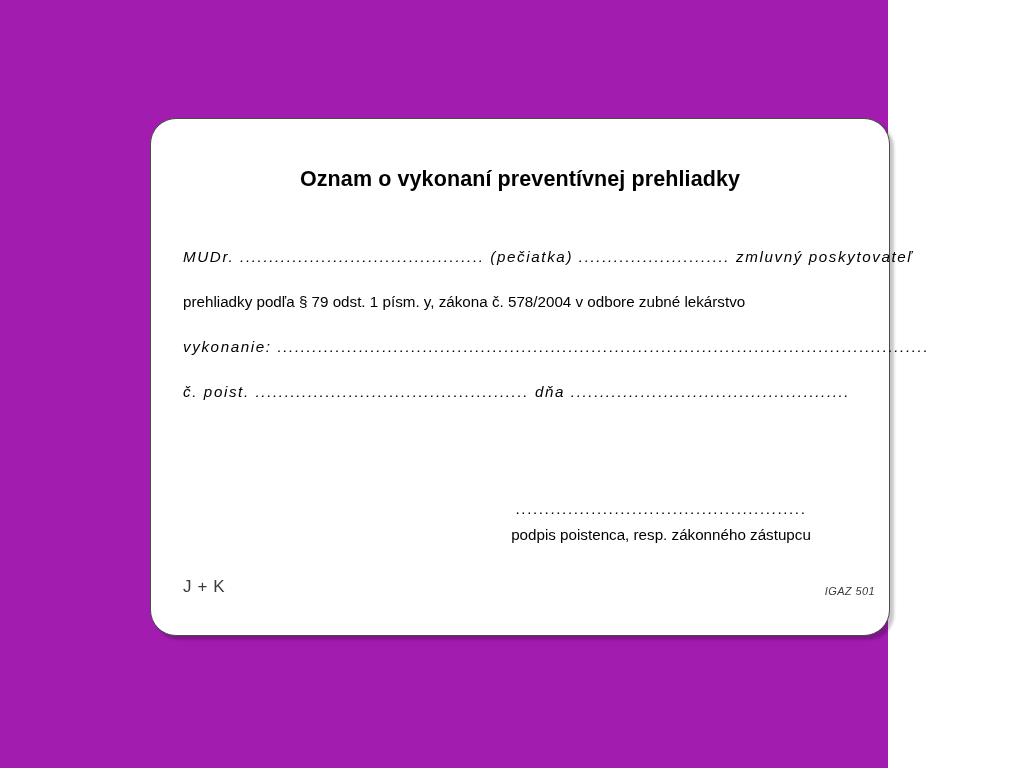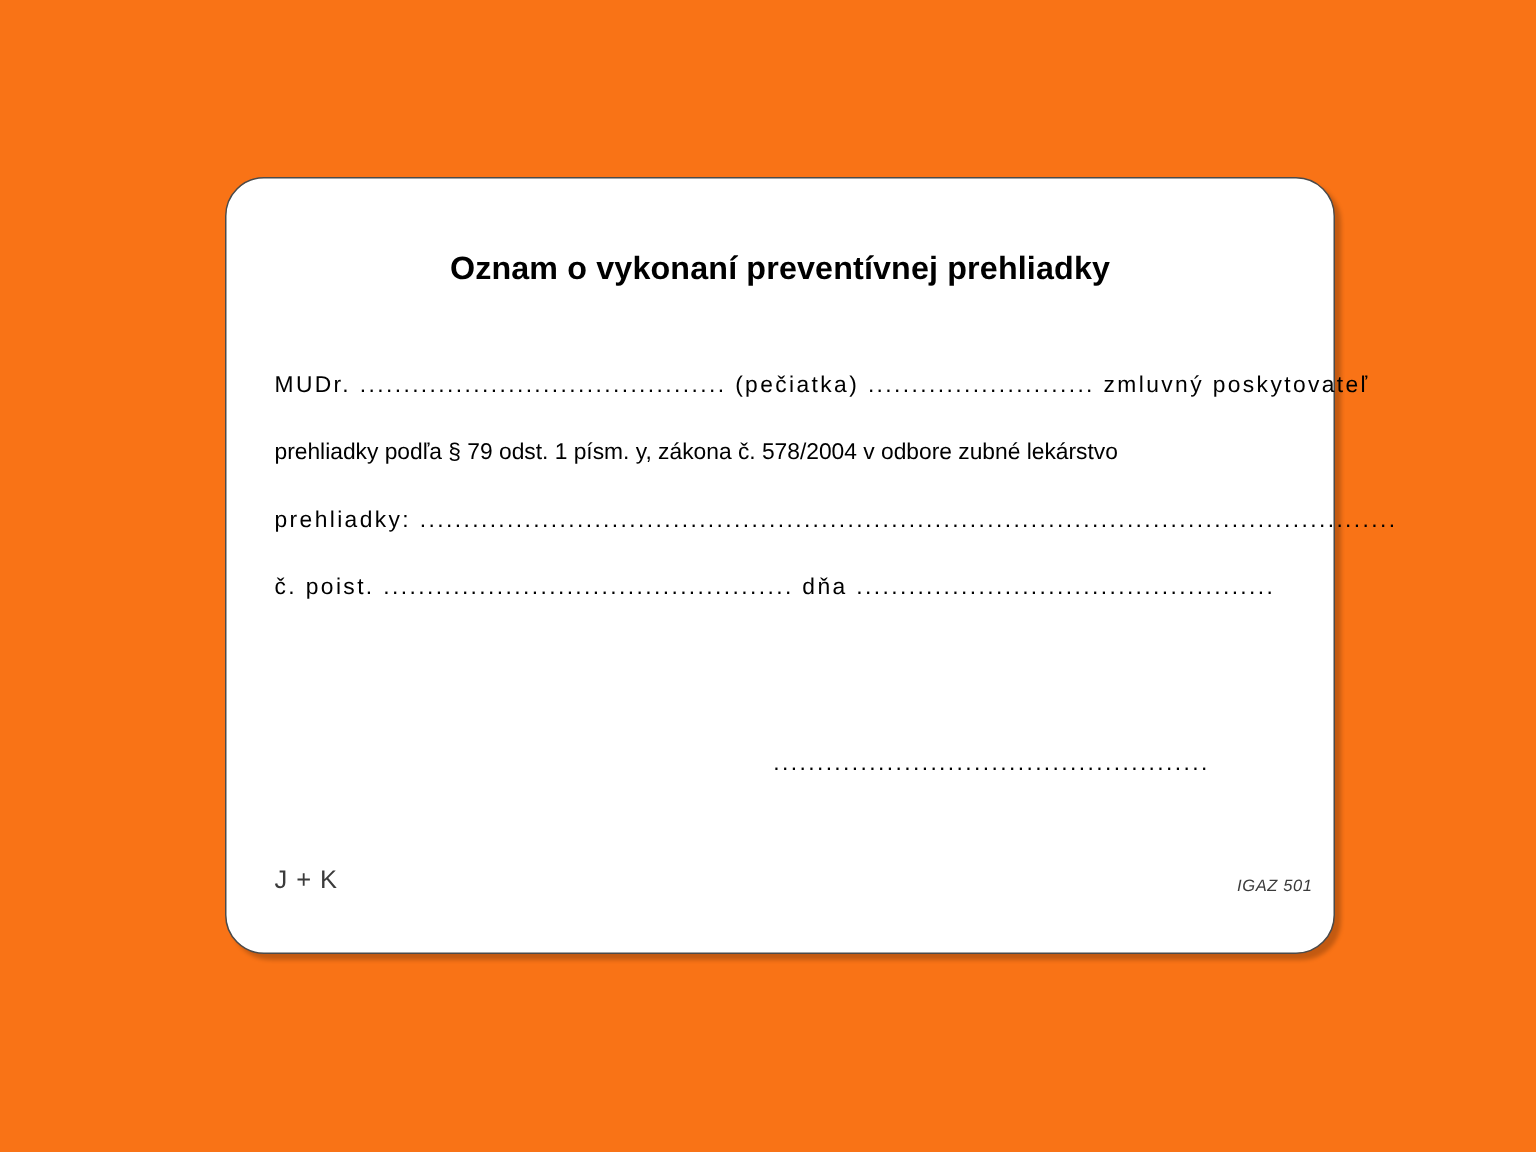--- a/index.html
+++ b/index.html
@@ -13,23 +13,23 @@
     font-family: "Liberation Sans", sans-serif;
     color: #000000;
     position: relative;
     overflow: hidden;
   }
 
   .page {
     position: absolute;
     left: 0;
     top: 0;
-    width: 1024px;
+    width: 888px;
     height: 768px;
-    background: #f97316;
+    background: #a21caf;
   }
 
   
   .form-card {
     position: absolute;
     left: 150px;
     top: 118px;
     width: 740px;
     height: 518px;
     background: #ffffff;
@@ -60,20 +60,21 @@
   .line {
     font-size: 15.2px;
     line-height: 1.25;
     margin-bottom: 26px;
     white-space: nowrap;
   }
   .line:last-child { margin-bottom: 0; }
 
   .dots {
     letter-spacing: 1.6px;
+    font-style: italic;
   }
 
   .sig-block {
     position: absolute;
     left: 330px;
     top: 382px;
     width: 360px;
     text-align: center;
   }
   .sig-dots {
@@ -111,26 +112,27 @@
 
 <div class="page">
 
   <div class="form-card">
 
     <div class="form-title">Oznam o vykonaní preventívnej prehliadky</div>
 
     <div class="body-block">
       <div class="line dots">MUDr. .......................................... (pečiatka) .......................... zmluvný poskytovateľ</div>
       <div class="line">prehliadky podľa § 79 odst. 1 písm.  y, zákona č. 578/2004 v odbore zubné lekárstvo</div>
-      <div class="line dots">prehliadky: ................................................................................................................</div>
+      <div class="line dots">vykonanie: ................................................................................................................</div>
       <div class="line dots">č. poist. ...............................................          dňa ................................................</div>
     </div>
 
     <div class="sig-block">
       <div class="sig-dots">..................................................</div>
+      <div class="sig-caption">podpis poistenca, resp. zákonného zástupcu</div>
     </div>
 
     <div class="footer-left">J + K</div>
 
     <div class="footer-right">IGAZ 501</div>
 
   </div>
 
 </div>
 

